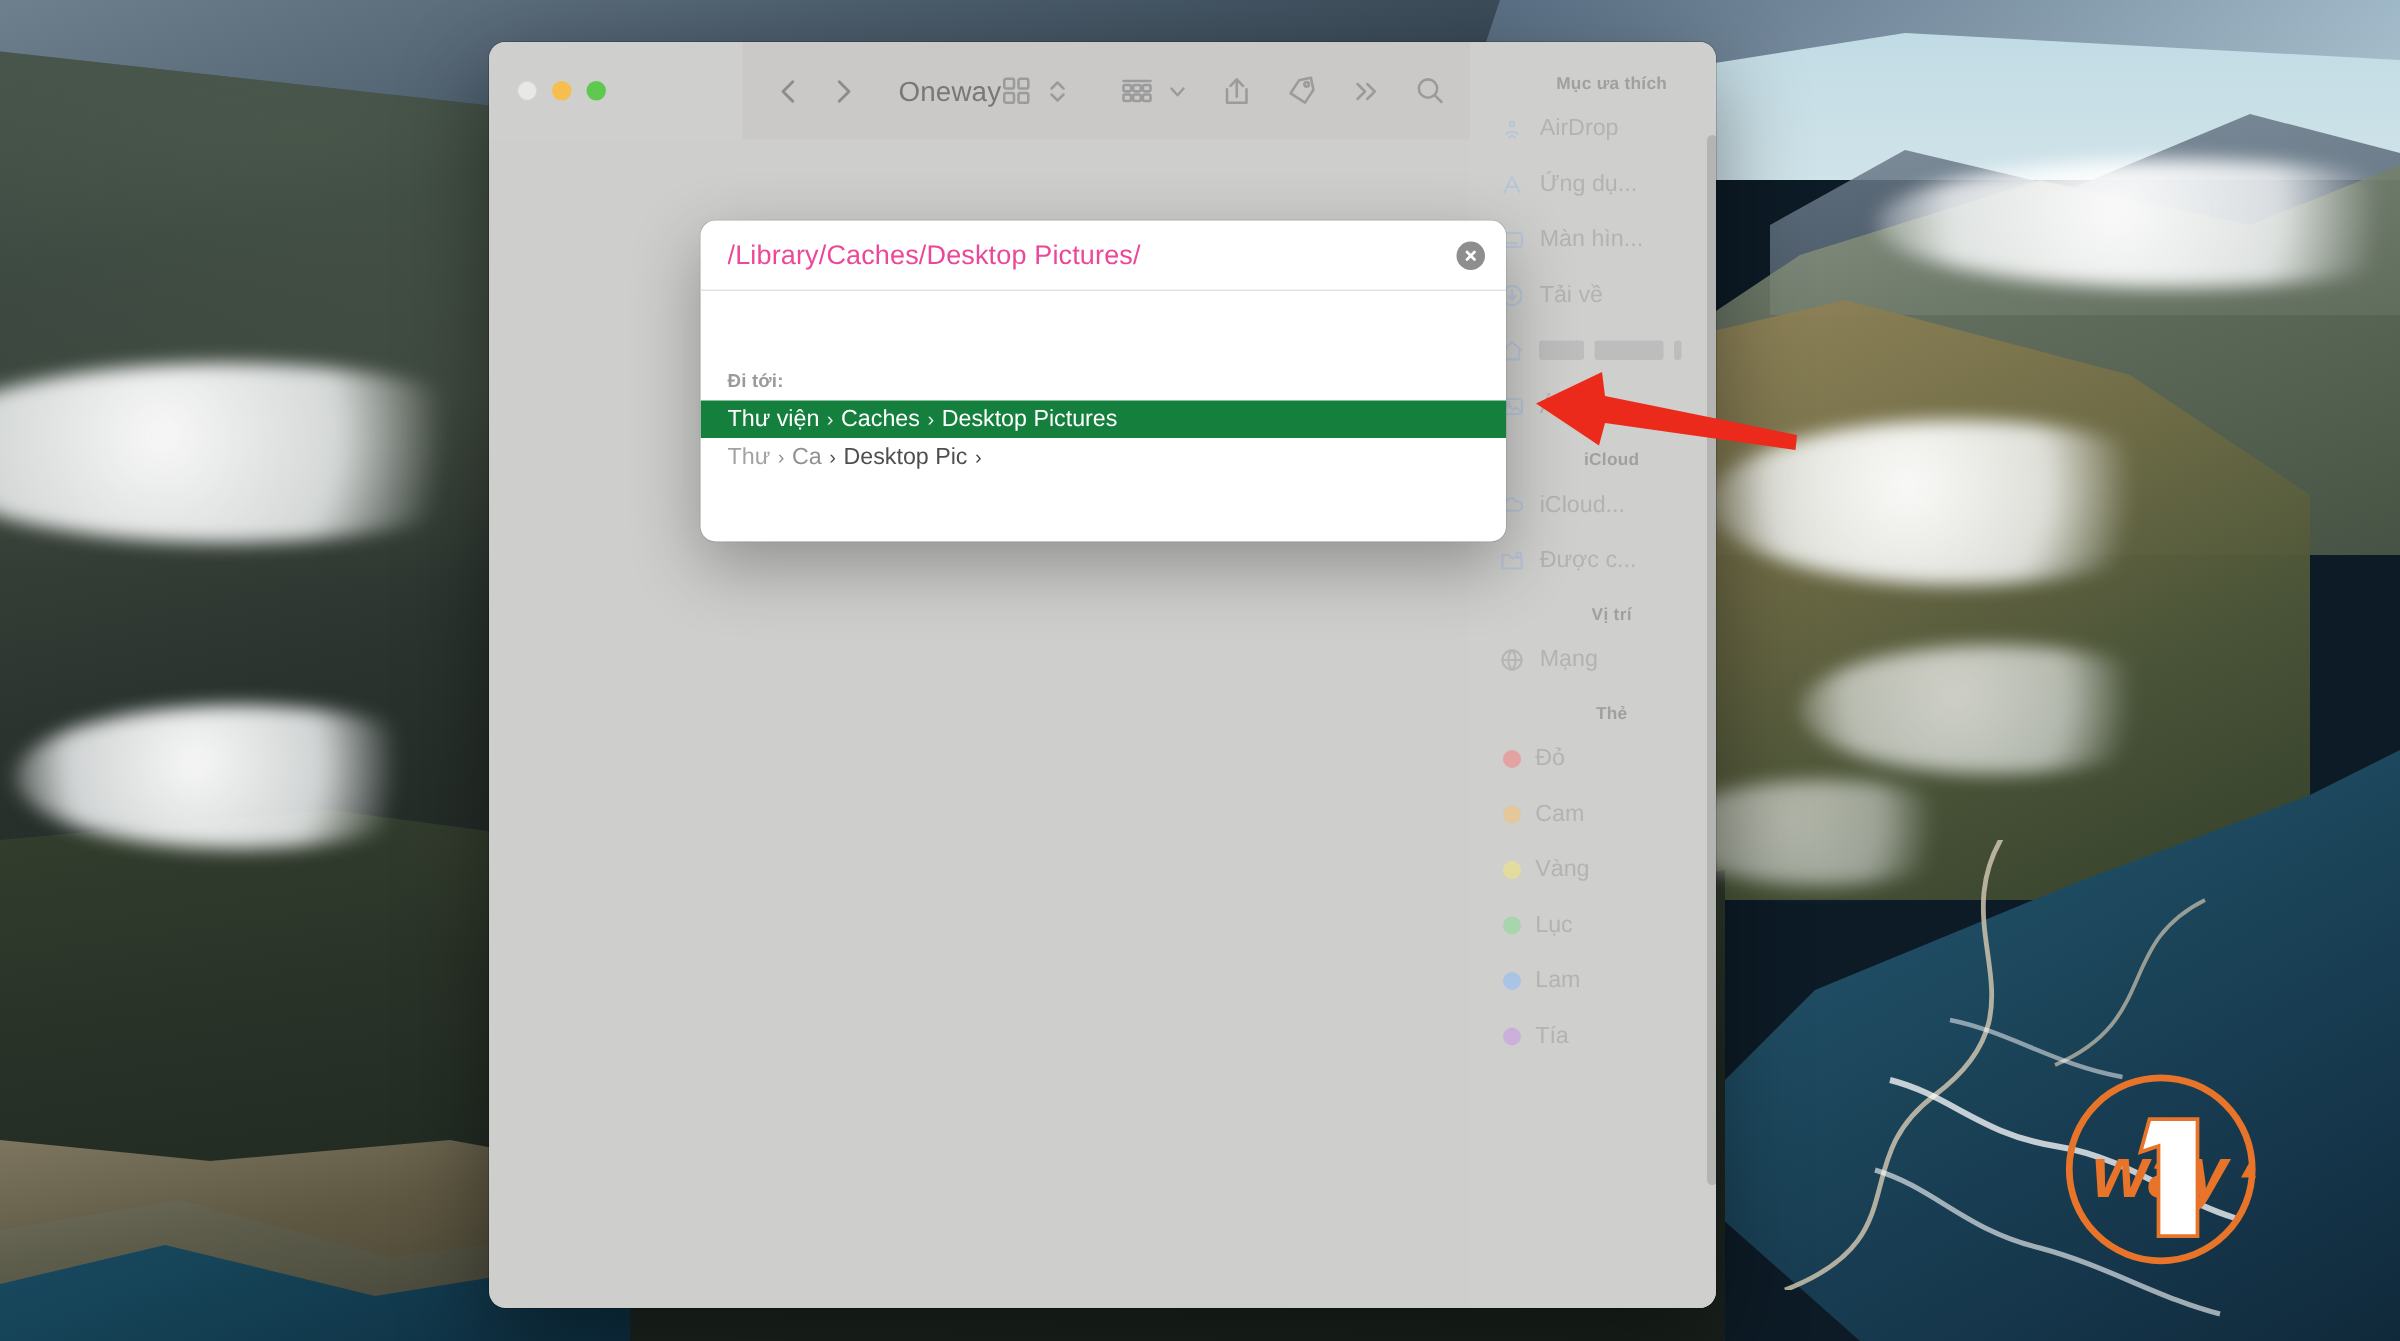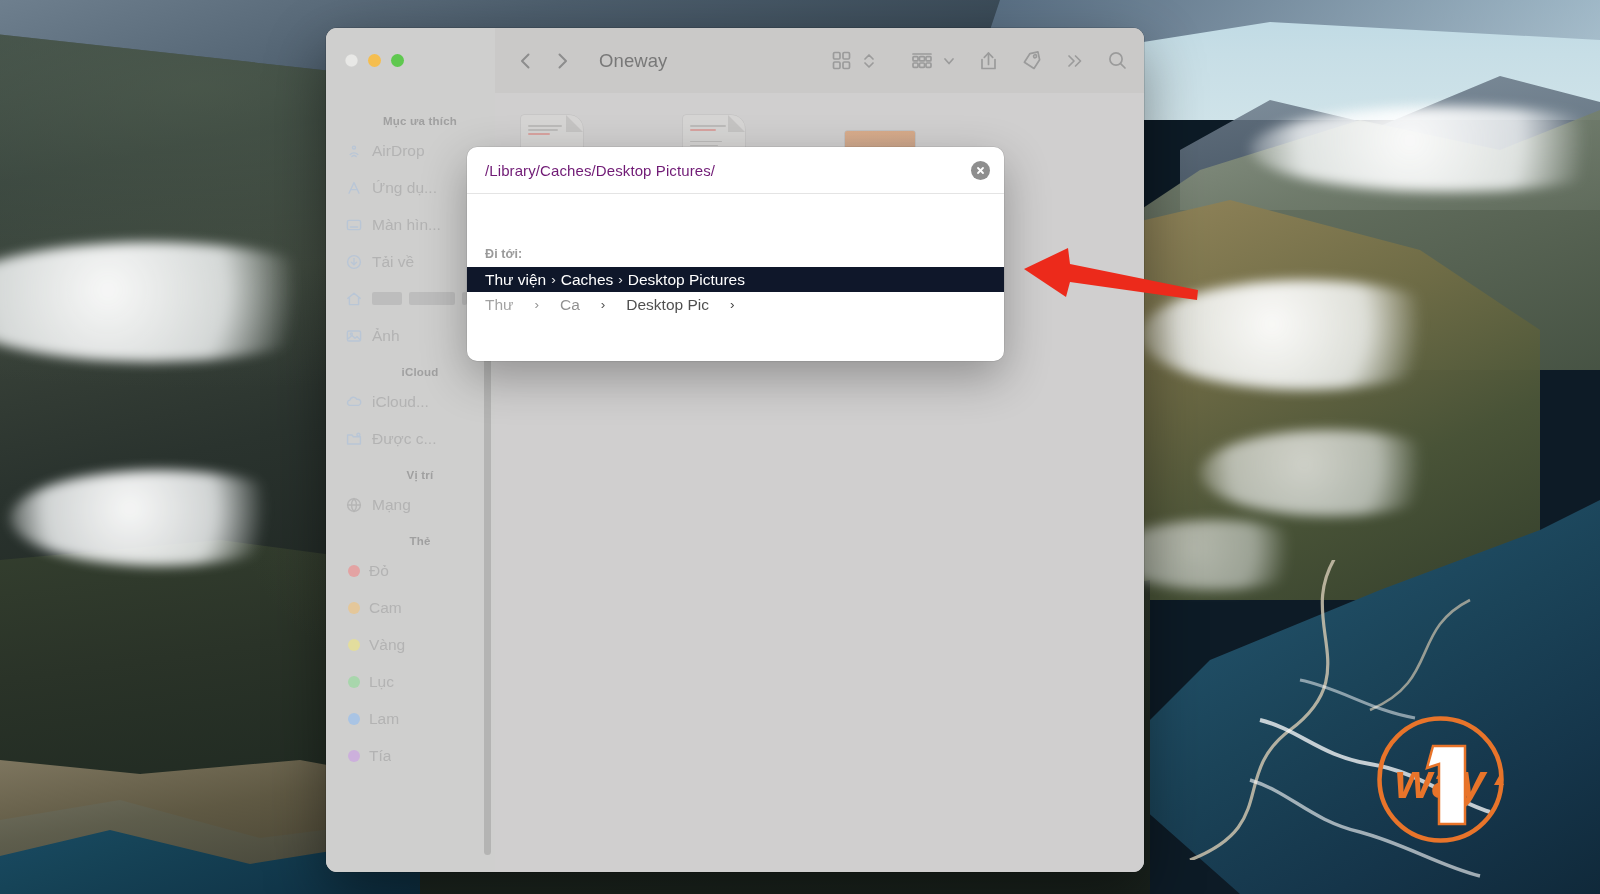--- a/index.html
+++ b/index.html
@@ -94,21 +94,21 @@
     pointer-events:none;
   }
 
   
   #finder {
     position:absolute; left:326px; top:28px; width:818px; height:844px;
     border-radius:11px;
     background:#cececd;
     box-shadow:0 22px 60px rgba(0,0,0,.42), 0 0 0 .5px rgba(0,0,0,.22);
     overflow:hidden;
-    display:flex; flex-direction:column;
+    display:flex; flex-direction:row;
   }
   .fd-top { display:flex; height:65px; flex:0 0 65px; }
   .fd-tl {
     width:169px; flex:0 0 169px; background:#cfcfce;
     display:flex; align-items:center; padding-left:19px; gap:10px;
   }
   .tl-dot { width:13px; height:13px; border-radius:50%; }
   .tl-close { background:#e8e8e6; box-shadow:inset 0 0 0 .5px rgba(0,0,0,.07); }
   .tl-min   { background:#f5be4f; }
   .tl-max   { background:#5fc84f; }
@@ -203,40 +203,40 @@
     background:#fff; border-radius:10px;
     box-shadow:0 16px 46px rgba(0,0,0,.30), 0 0 0 .5px rgba(0,0,0,.12);
     overflow:hidden; display:flex; flex-direction:column;
     z-index:50;
   }
   .gt-field {
     height:47px; flex:0 0 47px; display:flex; align-items:center;
     padding:0 14px 0 18px; border-bottom:1px solid #e4e4e4;
   }
   .gt-input {
-    flex:1; font-size:15px; color:#701a75; font-family:"Liberation Sans", sans-serif;
+    flex:1; font-size:18px; color:#ec4899; font-family:"Liberation Sans", sans-serif;
     border:none; outline:none; background:transparent; letter-spacing:.1px;
   }
   .gt-clear {
     width:19px; height:19px; border-radius:50%; background:#8e8e8e;
     flex:0 0 19px; display:flex; align-items:center; justify-content:center;
     margin-left:8px;
   }
   .gt-clear svg line { stroke:#fff; stroke-width:1.8; stroke-linecap:round; }
   .gt-list { flex:1; padding-top:8px; }
   .gt-listlabel {
     font-size:12.5px; color:#9a9a9a; font-weight:600;
     padding:0 0 6px 18px; letter-spacing:.1px;margin-top:45px;
   }
   .gt-row {
     height:25px; display:flex; align-items:center;
     padding:0 10px 0 18px; font-size:15.5px; white-space:nowrap;
   }
-  .gt-row.sel { background:#0f172a; color:#fff; }
-  .gt-row.plain { color:#222;gap:16px; }
+  .gt-row.sel { background:#15803d; color:#fff; }
+  .gt-row.plain { color:#222; }
   .gt-seg { font-weight:400; }
   .gt-sep { margin:0 5px; opacity:.85; font-size:13.5px; }
   .gt-row.sel .gt-sep { opacity:.9; }
   .gt-mono {
     font-family:"Liberation Sans", sans-serif; letter-spacing:.1px;
   }
   .fade { color:#232323; }
   .fade.f1 { opacity:.42; }
   .fade.f2 { opacity:.5; }
   .fade.f3 { opacity:.8; }

